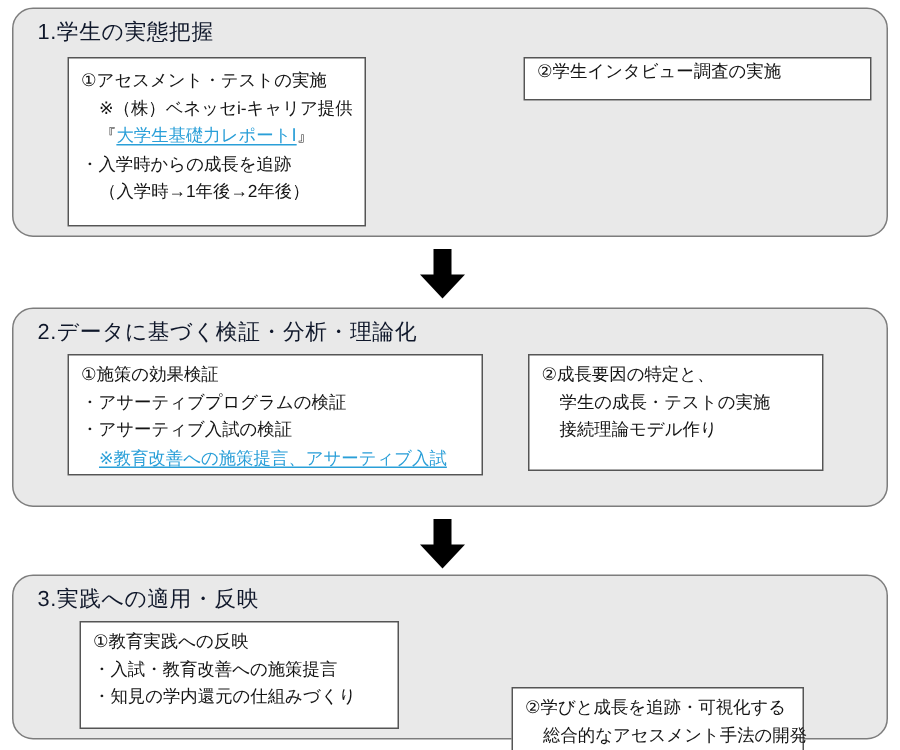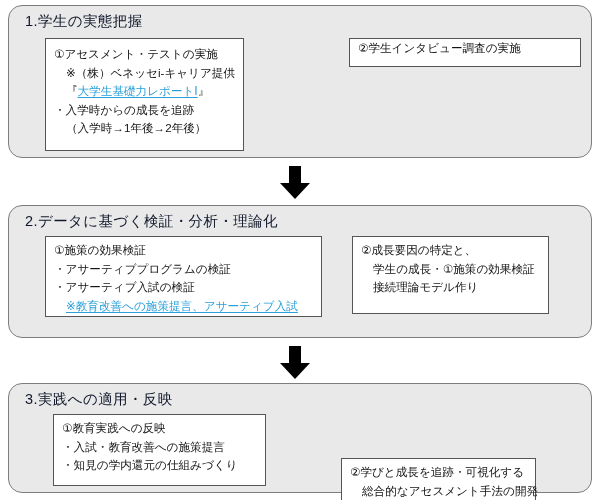--- a/index.html
+++ b/index.html
@@ -111,21 +111,21 @@
         <div class="line">①施策の効果検証</div>
         <div class="line">・アサーティブプログラムの検証</div>
         <div class="line">・アサーティブ入試の検証</div>
         <div class="line indent-1"><span class="link">※教育改善への施策提言、アサーティブ入試</span></div>
       </div>
     </div>
 
     <div class="card" style="left:343px; top:30px; width:197px; height:78px;">
       <div class="card-inner" style="padding-top:4px;">
         <div class="line">②成長要因の特定と、</div>
-        <div class="line indent-1">学生の成長・①施策の効果検証</div>
+        <div class="line indent-1">学生の成長・テストの実施</div>
         <div class="line indent-1">接続理論モデル作り</div>
       </div>
     </div>
   </div>
 
   <div class="arrow" style="left:276px; top:346px;">
     <svg width="38" height="34" viewBox="0 0 38 34" aria-hidden="true">
       <polygon points="13,0 25,0 25,17 34,17 19,33 4,17 13,17" fill="#000000"></polygon>
     </svg>
   </div>

